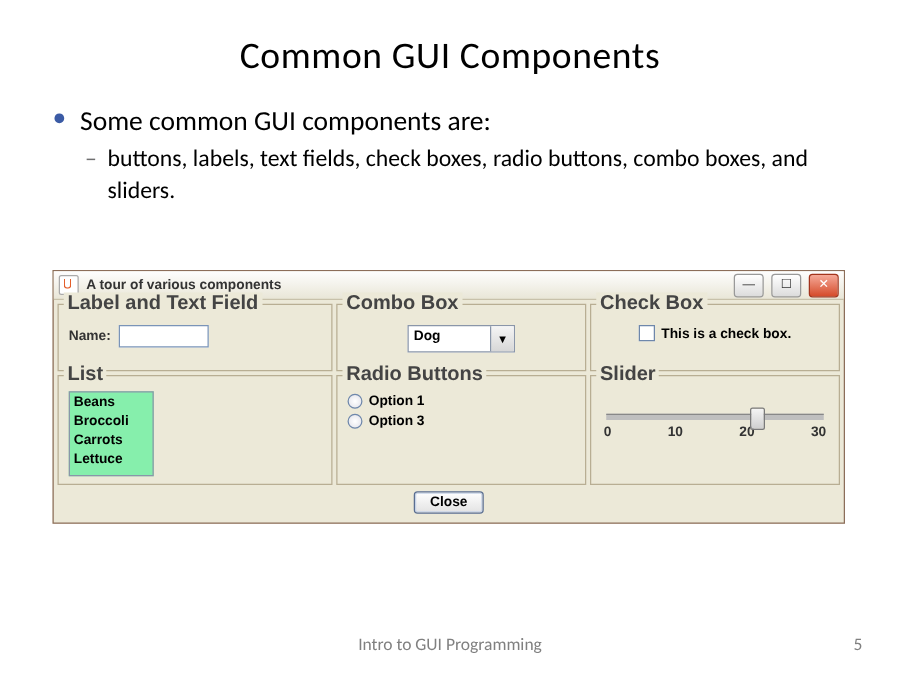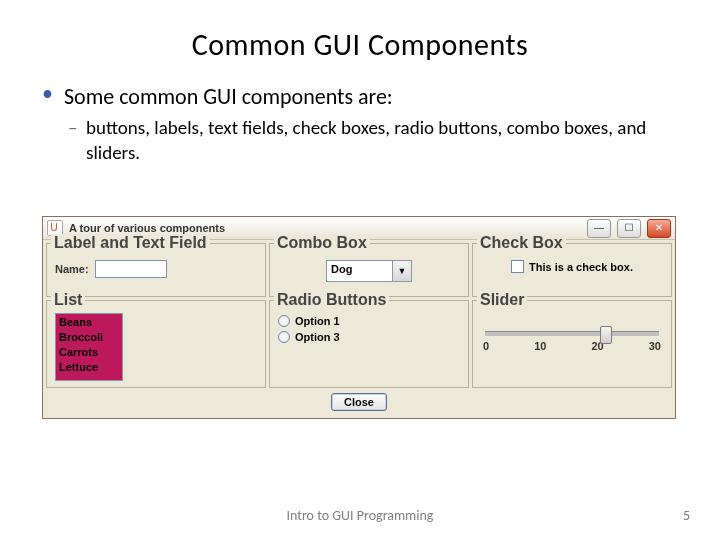--- a/index.html
+++ b/index.html
@@ -199,21 +199,21 @@
     border: 1px solid #6e87ab;
     box-sizing: border-box;
   }
   .cb-lbl { font-weight: bold; }
 
   
   .listbox {
     width: 68px;
     height: 68px;
     border: 1px solid #8a96a9;
-    background: #be185d;
+    background: #86efac;
     box-sizing: border-box;
     padding: 1px 3px;
     font-weight: bold;
     line-height: 1.35;
   }
   .listbox div { font-size: 11px; }
 
   
   .radio-col { display:flex; flex-direction:column; gap:4px; margin-top:2px;}
   .radio-row { display:flex; align-items:center; gap:5px; font-weight:bold;}

